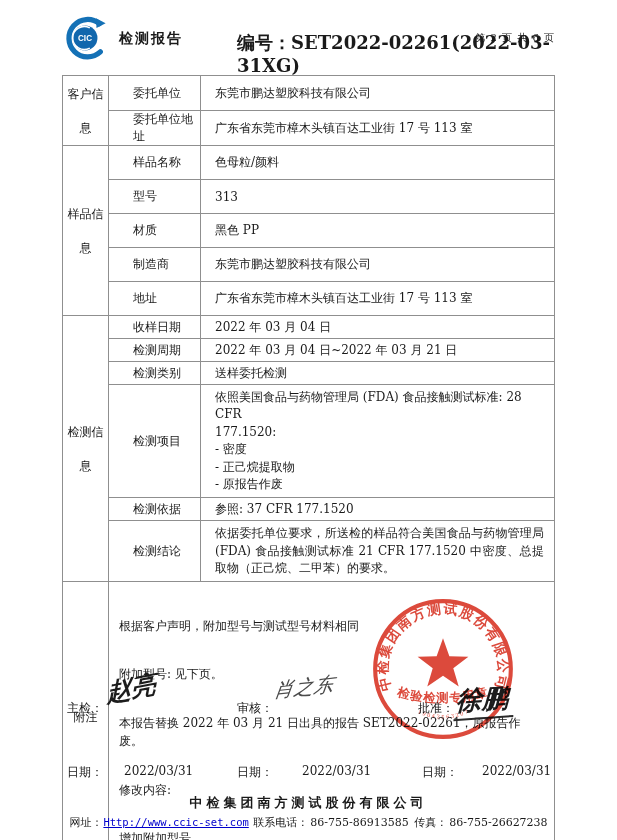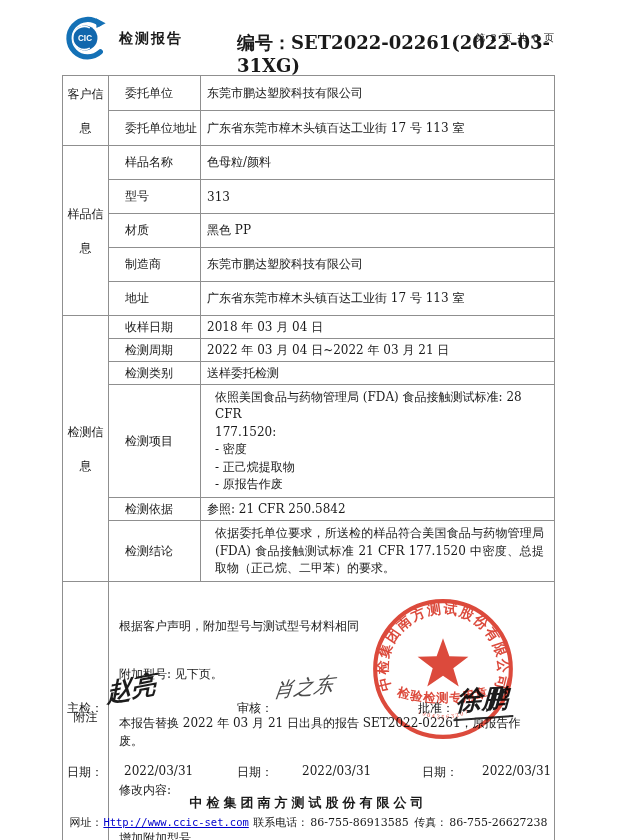--- a/index.html
+++ b/index.html
@@ -11,22 +11,22 @@
   .header { position:absolute; top:14px; left:62px; width:493px; height:52px; }
   .logo { position:absolute; left:0; top:1px; width:46px; height:46px; }
   .report-title { position:absolute; left:57px; top:16px; font-size:14px; font-weight:bold; letter-spacing:2px; }
   .report-no { position:absolute; left:175px; top:17px; font-size:18px; font-weight:bold; }
   .page-info { position:absolute; right:0; top:17px; font-size:10px; font-weight:normal; letter-spacing:1px; white-space:nowrap; }
 
   
   table.report { position:absolute; top:75px; left:62px; width:493px; border-collapse:collapse; table-layout:fixed; }
   table.report td { border:1px solid #8f8f8f; font-size:12px; vertical-align:middle; background:transparent; }
   td.cat { width:46px; text-align:center; line-height:34px; font-size:12px; }
-  td.lbl { width:92px; padding-left:16px; }
-  td.val { padding-left:6px; padding-right:8px; }
+  td.lbl { width:92px; padding-left:24px; }
+  td.val { padding-left:14px; padding-right:8px; }
   td.multiline { vertical-align:middle; padding:4px 14px; }
   td.multiline .ln { line-height:17.4px; }
   td.conclusion { line-height:17.2px; text-align:justify; padding:4px 10px 4px 14px; }
   td.notes { padding:5px 10px; vertical-align:middle; }
   td.notes .ln { line-height:18.4px;margin-top:30px; }
 
   
   .signatures { position:absolute; top:682px; left:62px; width:493px; height:110px; font-size:12px; }
   .sig-label { position:absolute; font-weight:normal; white-space:nowrap; }
   .sig-script { position:absolute; font-style:italic; white-space:nowrap; color:#1c1c1c; }
@@ -95,21 +95,21 @@
       <td class="val">东莞市鹏达塑胶科技有限公司</td>
     </tr>
     <tr>
       <td class="lbl" style="height:34px">地址</td>
       <td class="val">广东省东莞市樟木头镇百达工业街 17 号 113 室</td>
     </tr>
 
     <tr>
       <td class="cat" rowspan="6">检测信息</td>
       <td class="lbl" style="height:23px">收样日期</td>
-      <td class="val">2018 年 03 月 04 日</td>
+      <td class="val">2022 年 03 月 04 日</td>
     </tr>
     <tr>
       <td class="lbl" style="height:23px">检测周期</td>
       <td class="val">2022 年 03 月 04 日~2022 年 03 月 21 日</td>
     </tr>
     <tr>
       <td class="lbl" style="height:23px">检测类别</td>
       <td class="val">送样委托检测</td>
     </tr>
     <tr>
@@ -117,21 +117,21 @@
       <td class="val multiline">
         <div class="ln">依照美国食品与药物管理局 (FDA) 食品接触测试标准: 28 CFR</div>
         <div class="ln">177.1520:</div>
         <div class="ln">- 密度</div>
         <div class="ln">- 正己烷提取物</div>
         <div class="ln">- 原报告作废</div>
       </td>
     </tr>
     <tr>
       <td class="lbl" style="height:23px">检测依据</td>
-      <td class="val">参照: 21 CFR 250.5842</td>
+      <td class="val">参照: 37 CFR 177.1520</td>
     </tr>
     <tr>
       <td class="lbl" style="height:52px">检测结论</td>
       <td class="val conclusion">依据委托单位要求，所送检的样品符合美国食品与药物管理局 (FDA) 食品接触测试标准 21 CFR 177.1520 中密度、总提取物（正己烷、二甲苯）的要求。</td>
     </tr>
 
     <tr>
       <td class="cat">附注</td>
       <td class="notes" colspan="2" style="height:93px">
         <div class="ln">根据客户声明，附加型号与测试型号材料相同</div>

